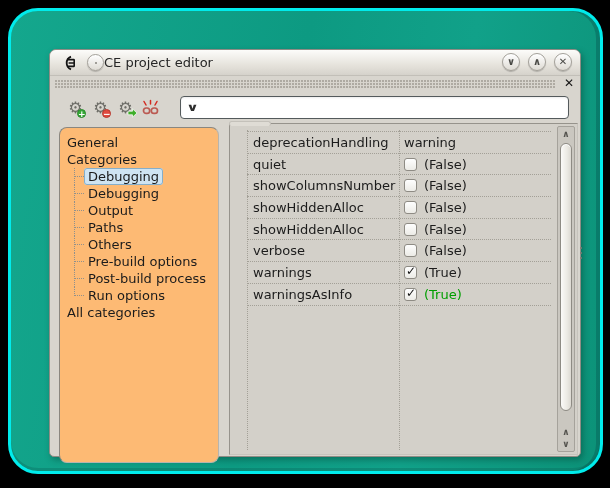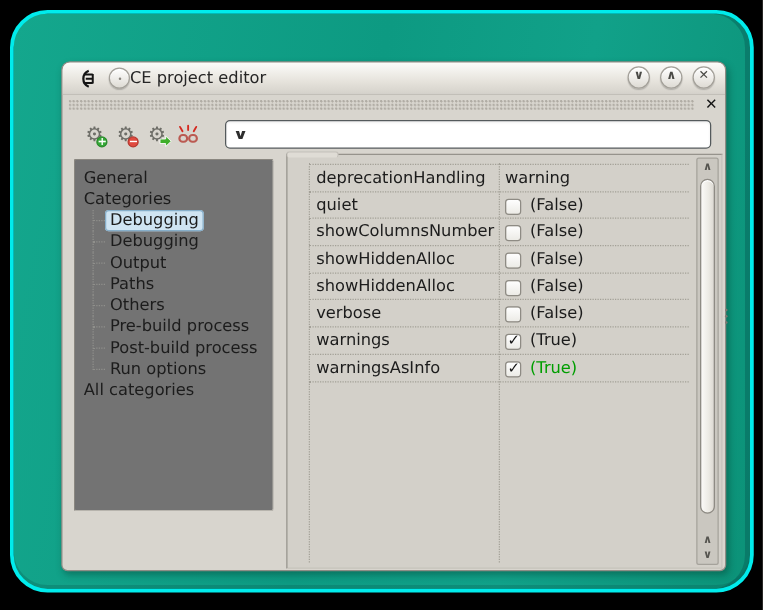--- a/index.html
+++ b/index.html
@@ -44,23 +44,23 @@
   .badge.add{background:#36a937;border:1px solid #2b8a2c;}
   .badge.remove{background:#e04a3f;border:1px solid #b53a31;}
   .badge-svg{position:absolute;right:-2px;bottom:0px;}
   .combo{position:absolute;left:130px;top:5px;width:389px;height:23px;background:#fff;
          border:1px solid #545a5c;border-radius:4px;display:flex;align-items:center;
          padding:0 8px 0 7px;font-size:13px;box-shadow:inset 0 1px 2px rgba(0,0,0,.08);}
   .combo .val{flex:1;}
   .combo .caret{font-size:11px;font-weight:bold;color:#2d2d2d;transform:scaleX(1.4);}
   
   .content{position:absolute;left:0;top:74px;right:0;bottom:0;}
-  .treepanel{position:absolute;left:9px;top:3px;width:160px;height:282px;background:#737373;
+  .treepanel{position:absolute;left:9px;top:3px;width:160px;height:336px;background:#fdba74;
              border:1px solid #8a8780;border-right-color:#b7b4ad;border-bottom-color:#b7b4ad;
-             border-radius:2px;padding-top:6px;overflow:hidden;}
+             border-radius:8px;padding-top:6px;overflow:hidden;}
   .tree-row{position:relative;height:17px;line-height:17px;font-size:13px;padding-left:7px;
             white-space:nowrap;cursor:default;}
   .tree-row.child{padding-left:28px;}
   .tree-row.child::before{content:'';position:absolute;left:14px;top:0;bottom:0;
             border-left:1px dotted #90908c;}
   .tree-row.child.last-child::before{bottom:auto;height:9px;}
   .tree-row.child::after{content:'';position:absolute;left:14px;top:8px;width:10px;
             border-top:1px dotted #90908c;}
   .tree-label.selected{background:#cfe4f2;border:1px solid #86aec9;border-radius:3px;
             padding:0 3px;margin-left:-4px;}
@@ -69,21 +69,21 @@
   .proppanel{position:absolute;left:179px;top:-1px;width:349px;height:332px;background:#d3d0c9;
              border:1px solid #96938c;border-bottom-color:#c6c3bc;border-right-color:#c6c3bc;}
   .grip{position:absolute;left:-1px;top:-3px;width:42px;height:5px;background:#dfdcd5;
         border-radius:3px;border:1px solid #c4c1ba;border-bottom:none;}
   .vline{position:absolute;top:6px;bottom:4px;border-left:1px dotted #a3a097;}
   .vline.l1{left:17px;}
   .vline.l2{left:169px;}
   .grid{position:absolute;left:17px;top:7px;right:26px;border-top:1px dotted #a3a097;}
   .prow{display:flex;height:21.7px;align-items:center;border-bottom:1px dotted #a3a097;font-size:13px;}
   .pname{width:152px;padding-left:6px;white-space:nowrap;overflow:hidden;}
-  .pvalue{flex:1;display:flex;align-items:flex-end;padding-left:5px;white-space:nowrap;}
+  .pvalue{flex:1;display:flex;align-items:center;padding-left:5px;white-space:nowrap;}
   .cb{width:13px;height:13px;border:1px solid #8e8b84;border-radius:3px;margin-right:7px;
       background:linear-gradient(#fefefe,#ecebe6);position:relative;flex:0 0 13px;cursor:default;}
   .cb .tick{position:absolute;left:1px;top:-3px;font-size:12px;font-weight:bold;color:#111;}
   
   .sbar{position:absolute;right:2px;top:2px;bottom:2px;width:18px;background:#cac7c0;
         border:1px solid #a5a29b;border-radius:2px;}
   .sbtn{position:absolute;left:0;right:0;height:12px;display:flex;align-items:center;
         justify-content:center;font-size:9px;font-weight:bold;color:#55544f;cursor:default;}
   .sbtn.up{top:1px;}
   .sbtn.b-up{bottom:13px;}
@@ -160,21 +160,21 @@
 
       <div class="content">
         <div class="treepanel">
             <div class="tree-row"><span class="tree-label">General</span></div>
             <div class="tree-row"><span class="tree-label">Categories</span></div>
             <div class="tree-row child"><span class="tree-label selected">Debugging</span></div>
             <div class="tree-row child"><span class="tree-label">Debugging</span></div>
             <div class="tree-row child"><span class="tree-label">Output</span></div>
             <div class="tree-row child"><span class="tree-label">Paths</span></div>
             <div class="tree-row child"><span class="tree-label">Others</span></div>
-            <div class="tree-row child"><span class="tree-label">Pre-build process</span></div>
+            <div class="tree-row child"><span class="tree-label">Pre-build options</span></div>
             <div class="tree-row child"><span class="tree-label">Post-build process</span></div>
             <div class="tree-row child last-child"><span class="tree-label">Run options</span></div>
             <div class="tree-row"><span class="tree-label">All categories</span></div>
           </div>
         <div class="splitter"></div>
 
         <div class="proppanel">
           <span class="grip"></span>
           <span class="vline l1"></span>
           <span class="vline l2"></span>

